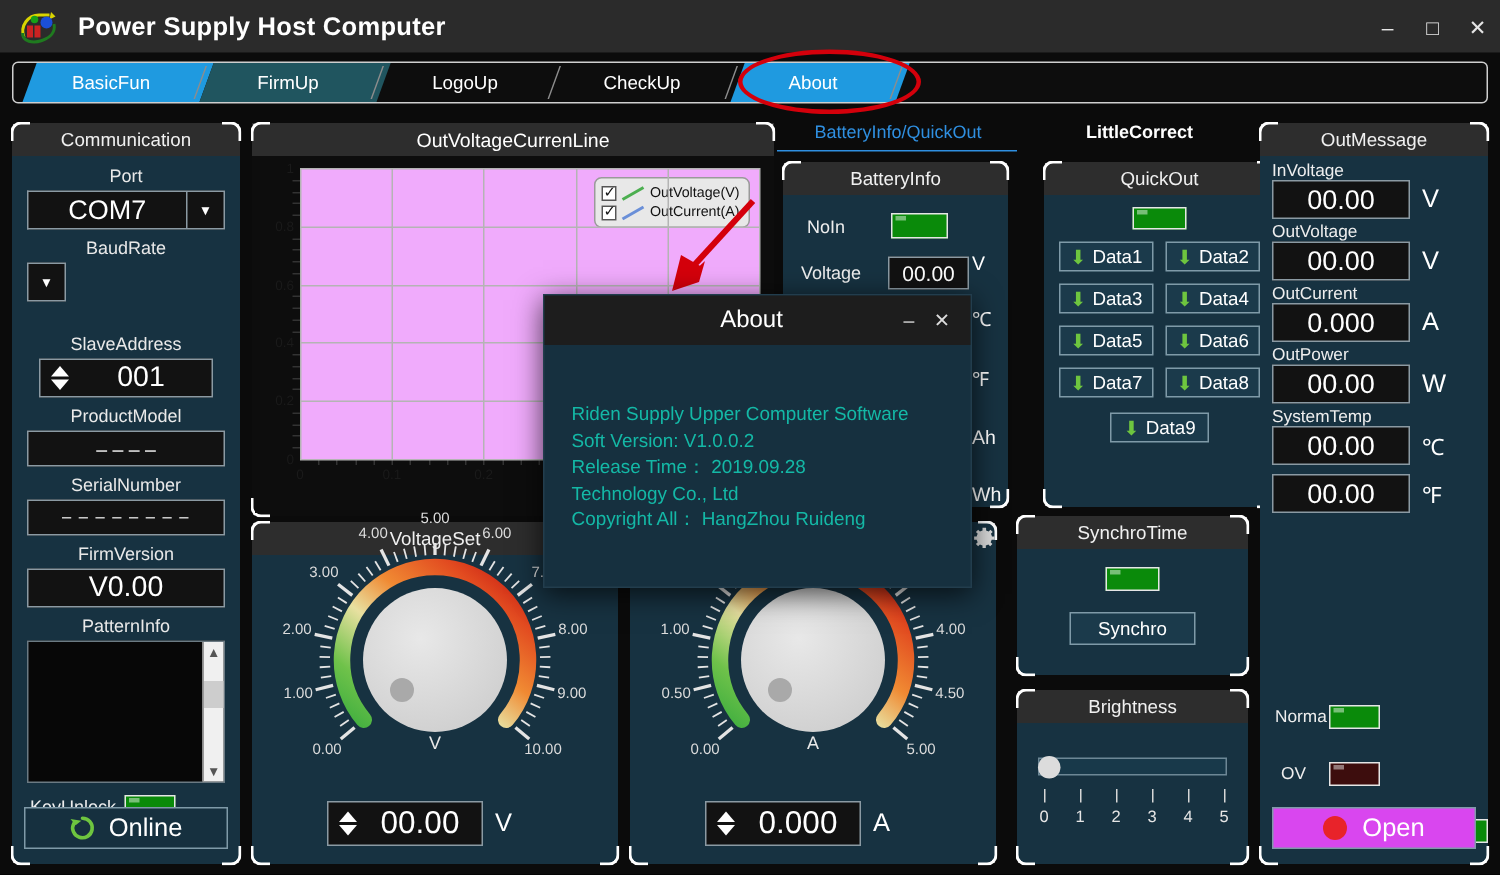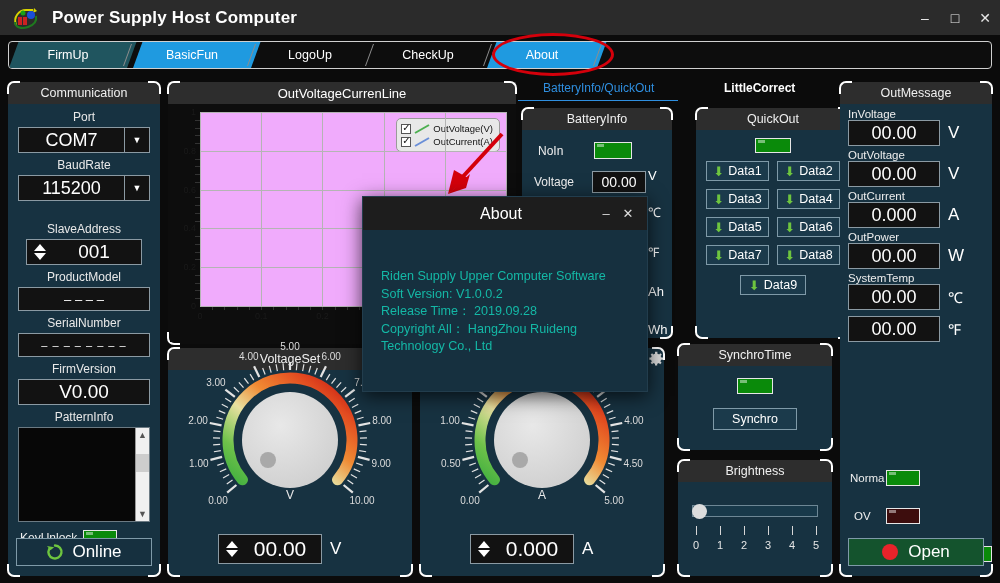--- a/index.html
+++ b/index.html
@@ -194,29 +194,29 @@
     </div>
     <div class="title-text">Power Supply Host Computer</div>
     <div class="win-ctrls">
       <div class="win-btn">–</div>
       <div class="win-btn">□</div>
       <div class="win-btn wb-close">✕</div>
     </div>
   </div>
 
   <div class="tabstrip">
+    <div class="tab active" style="width:118px;margin-left:6px">
+      <div class="skew"></div>
+        <div class="sep"></div>
+      <span class="lbl">BasicFun</span>
+    </div>
     <div class="tab t-firm" style="width:118px">
       <div class="skew"></div>
         <div class="sep"></div>
       <span class="lbl">FirmUp</span>
-    </div>
-    <div class="tab active" style="width:118px;margin-left:6px">
-      <div class="skew"></div>
-        <div class="sep"></div>
-      <span class="lbl">BasicFun</span>
     </div>
     <div class="tab" style="width:118px">
       <div class="sep"></div>
       <span class="lbl">LogoUp</span>
     </div>
     <div class="tab" style="width:118px">
       <div class="sep"></div>
       <span class="lbl">CheckUp</span>
     </div>
     <div class="tab active" style="width:110px">
@@ -241,21 +241,20 @@
     <div class="ghead">Communication</div>
 
     <div class="lbl-c" style="margin-top:6px">Port</div>
     <div class="combo" style="margin:3px 10px 0">
       <div class="cval">COM7</div>
       <div class="carr">▼</div>
     </div>
 
     <div class="lbl-c" style="margin-top:5px">BaudRate</div>
     <div class="combo" style="margin:3px 10px 0">
-      <div class="cval">115200</div>
       <div class="carr">▼</div>
     </div>
 
     <div class="lbl-c" style="margin-top:21px">SlaveAddress</div>
     <div class="spin" style="margin:3px 18px 0">
       <div class="arrows">
         <div class="tri-up"></div>
           <div class="tri-dn"></div>
       </div>
       <div class="sval">001</div>
@@ -758,36 +757,36 @@
           <span class="gloss"></span>
         </span>
     </div>
     <div style="position:absolute;left:92px;top:464px;display:flex;align-items:center">
       <span style="color:#eee;font-size:11.5px;width:26px">CP</span>
       <span class="led on" style="width:34px;height:16px">
           <span class="gloss"></span>
         </span>
     </div>
 
-    <div class="btn" style="position:absolute;left:8px;bottom:10px;width:136px;height:28px;gap:10px;background:#14532d">
+    <div class="btn" style="position:absolute;left:8px;bottom:10px;width:136px;height:28px;gap:10px;background:#d946ef">
       <span style="width:16px;height:16px;border-radius:50%;background:#e8232a;display:inline-block"></span>
       <span style="font-size:17px">Open</span>
     </div>
   </div>
 
   <div class="about">
     <div class="about-head">
       <span class="about-title">About</span>
       <span class="about-ctrls">
         <span class="about-btn">–</span>
         <span class="about-btn" style="margin-right:8px">✕</span>
       </span>
     </div>
     <div class="about-body">
       <div>Riden Supply Upper Computer Software</div>
       <div>Soft Version:   V1.0.0.2</div>
       <div>Release Time： 2019.09.28</div>
+      <div>Technology Co., Ltd</div>
       <div>Copyright All： HangZhou Ruideng</div>
-      <div>Technology Co., Ltd</div>
     </div>
   </div>
 
 </div>
 
 </body></html>

